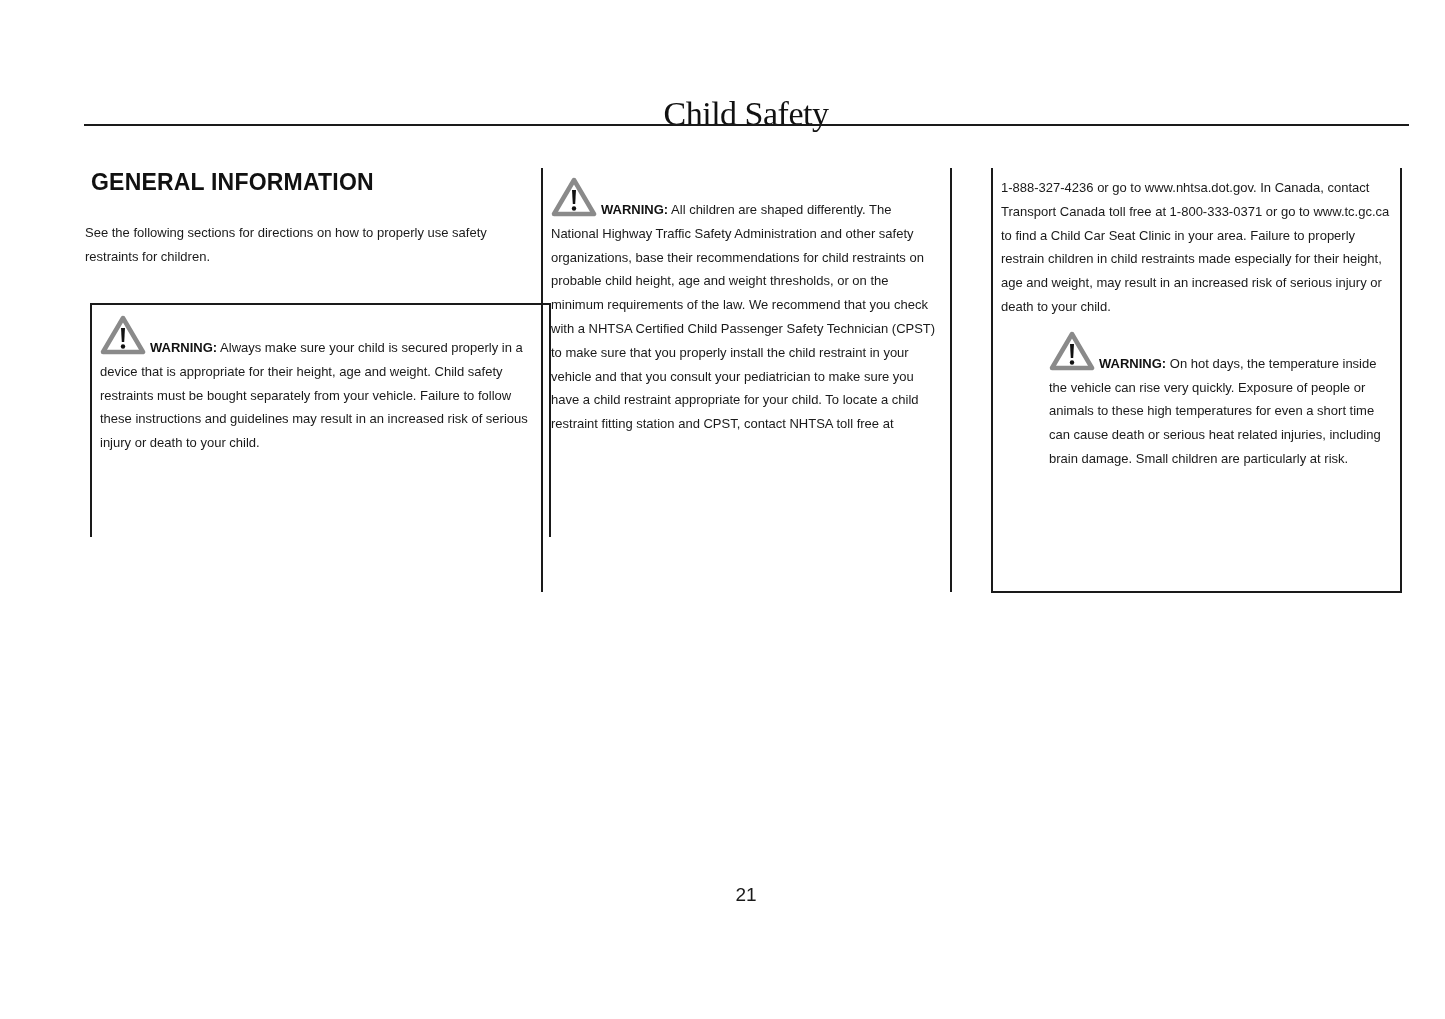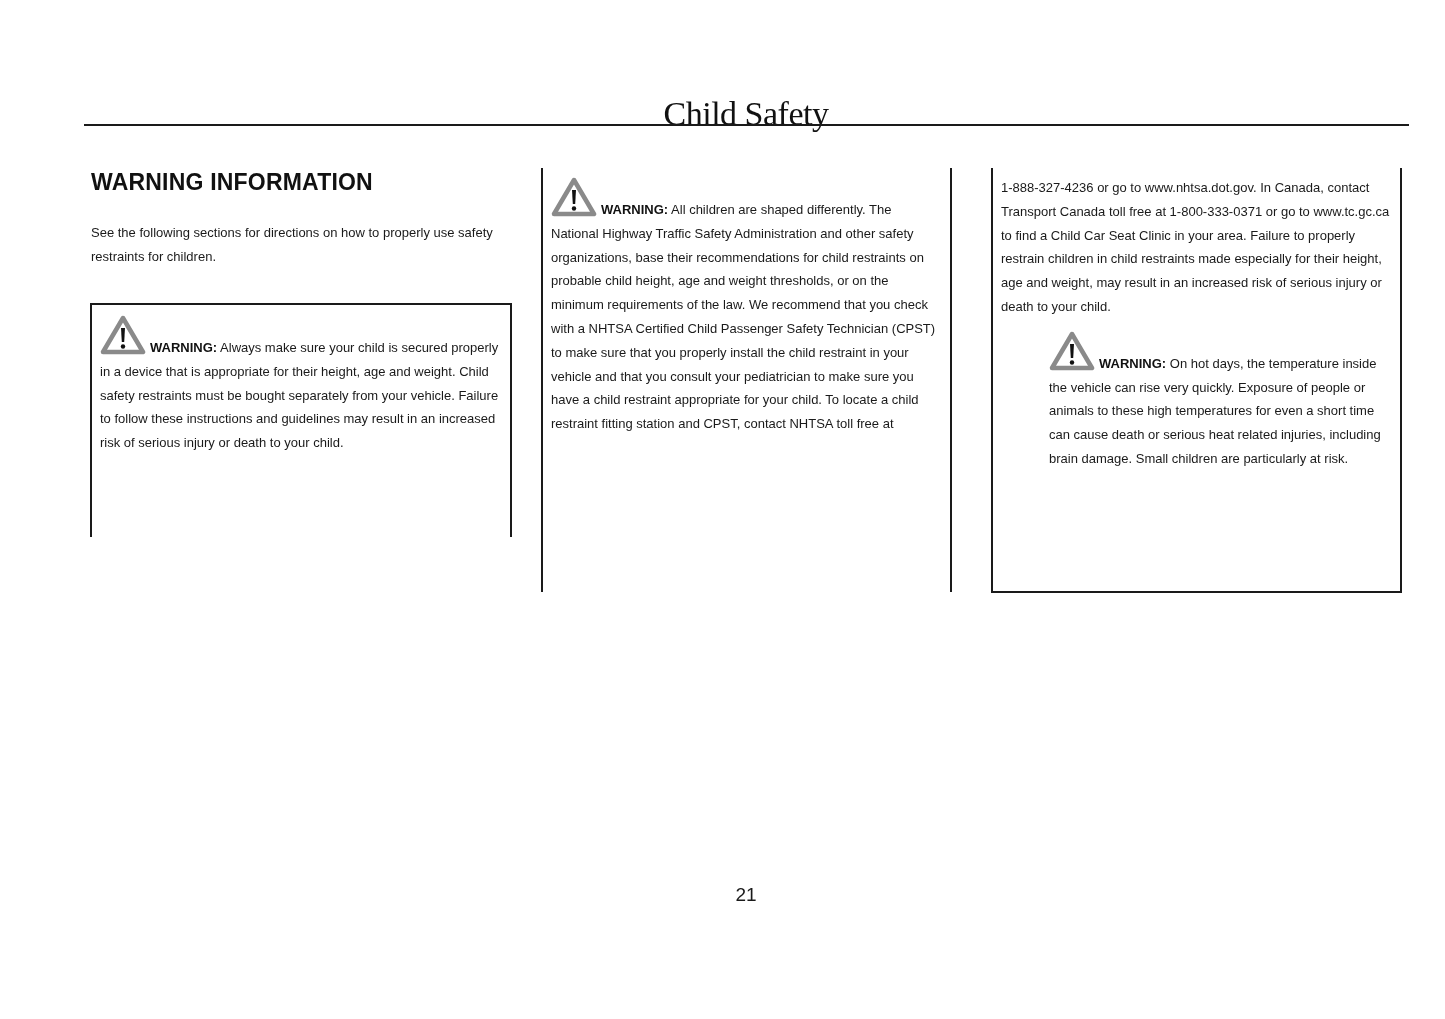--- a/index.html
+++ b/index.html
@@ -1,38 +1,38 @@
 <!DOCTYPE html>
 <html><head>
 <meta charset="utf-8">
 <style>
   html, body { margin: 0; padding: 0; background: #ffffff; }
   body { width: 1445px; height: 1019px; position: relative; overflow: hidden; color: #1a1a1a; font-family: "Liberation Sans", sans-serif; }
   .page-title { position: absolute; left: 0; width: 1492px; top: 72px; text-align: center; font-family: "Liberation Serif", serif; font-size: 34px; font-weight: normal; color: #111; letter-spacing: -0.5px; }
   .title-rule { position: absolute; left: 84px; top: 124px; width: 1325px; height: 2px; background: #1a1a1a; }
   .section-heading { position: absolute; left: 91px; top: 169px; font-size: 23px; font-weight: bold; color: #111; letter-spacing: 0.2px; }
   .body-text { font-size: 13px; line-height: 23.8px; color: #1a1a1a; }
-  .intro { position: absolute; left: 91px; top: 221px; width: 420px; }
+  .intro { position: absolute; left: 85px; top: 221px; width: 420px; }
   .box { position: absolute; box-sizing: border-box; }
-  .box1 { left: 90px; top: 303px; width: 422px; height: 234px; border-top: 2.5px solid #1a1a1a; border-left: 2.5px solid #1a1a1a; border-right: 2.5px solid #1a1a1a; padding: 10px 8px 0 8px; }
+  .box1 { left: 90px; top: 303px; width: 461px; height: 234px; border-top: 2.5px solid #1a1a1a; border-left: 2.5px solid #1a1a1a; border-right: 2.5px solid #1a1a1a; padding: 10px 8px 0 8px; }
   .box2 { left: 541px; top: 168px; width: 411px; height: 424px; border-left: 2.5px solid #1a1a1a; border-right: 2.5px solid #1a1a1a; padding: 9px 8px 0 8px; }
   .box3 { left: 991px; top: 168px; width: 411px; height: 425px; border-left: 2.5px solid #1a1a1a; border-right: 2.5px solid #1a1a1a; border-bottom: 2.5px solid #1a1a1a; padding: 8px 8px 0 8px; }
   .warn-icon { display: inline-block; width: 46px; height: 40px; vertical-align: -3px; margin-right: 4px; }
   .warn-label { font-weight: bold; color: #111; }
   .para { margin: 0; }
   .para + .para { margin-top: 12px; margin-left: 48px; }
   .page-number { position: absolute; left: 0; width: 1492px; top: 884px; text-align: center; font-size: 19px; color: #1a1a1a; }
 </style>
 </head>
 <body>
 
 <h1 class="page-title">Child Safety</h1>
 <div class="title-rule"></div>
 
-<h2 class="section-heading" style="margin:0;">WARNING INFORMATION</h2>
+<h2 class="section-heading" style="margin:0;">GENERAL INFORMATION</h2>
 <p class="intro body-text" style="margin:0;">See the following sections for directions on how to properly use safety restraints for children.</p>
 
 <div class="box box1 body-text">
   <p class="para">
     <svg class="warn-icon" viewBox="0 0 46 40">
       <path d="M23 3 L43 37 L3 37 Z" fill="none" stroke="#8a8a8a" stroke-width="4.5" stroke-linejoin="round"></path>
       <path d="M21 13 L25 13 L24.2 27 L21.8 27 Z" fill="#111"></path>
       <circle cx="23" cy="31.5" r="2.2" fill="#111"></circle>
     </svg><span class="warn-label">WARNING:</span><span> Always make sure your child is secured properly in a device that is appropriate for their height, age and weight. Child safety restraints must be bought separately from your vehicle. Failure to follow these instructions and guidelines may result in an increased risk of serious injury or death to your child.</span>
   </p>

